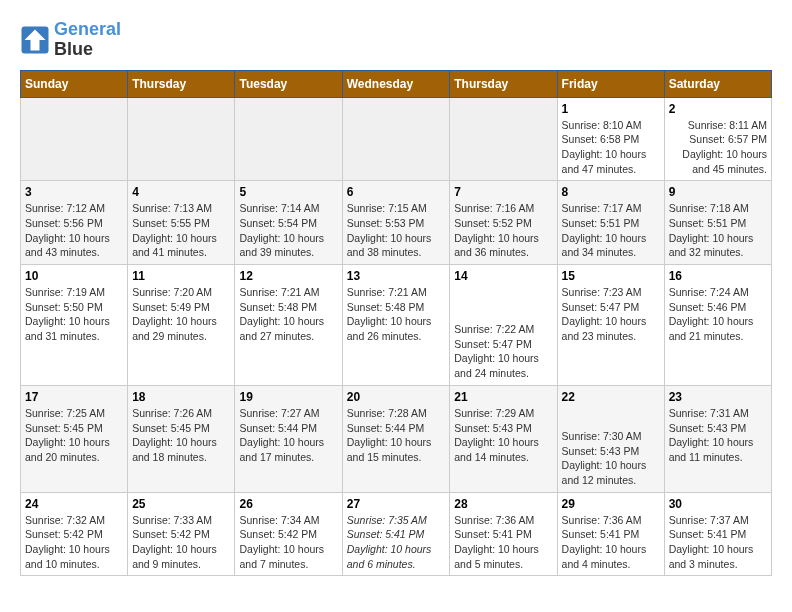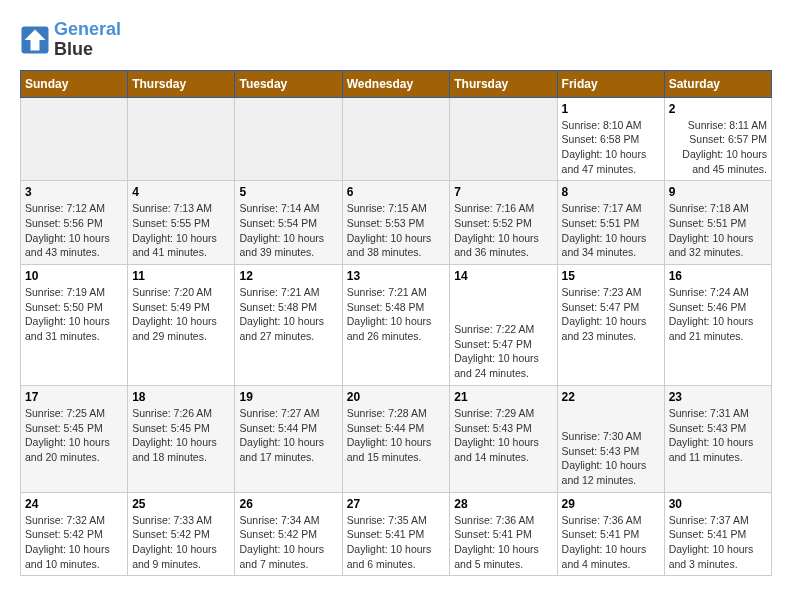--- a/index.html
+++ b/index.html
@@ -317,21 +317,21 @@
         </td>
         <td>
           <span class="day-number">26</span>
           <div class="day-info" style="white-space: pre-line;">Sunrise: 7:34 AM
 Sunset: 5:42 PM
 Daylight: 10 hours
 and 7 minutes.</div>
         </td>
         <td>
           <span class="day-number">27</span>
-          <div class="day-info" style="white-space: pre-line;">Sunrise: 7:35 AM
+          <div class="day-info" style="white-space: pre-line; font-style: italic;">Sunrise: 7:35 AM
 Sunset: 5:41 PM
 Daylight: 10 hours
 and 6 minutes.</div>
         </td>
         <td>
           <span class="day-number">28</span>
           <div class="day-info" style="white-space: pre-line;">Sunrise: 7:36 AM
 Sunset: 5:41 PM
 Daylight: 10 hours
 and 5 minutes.</div>

